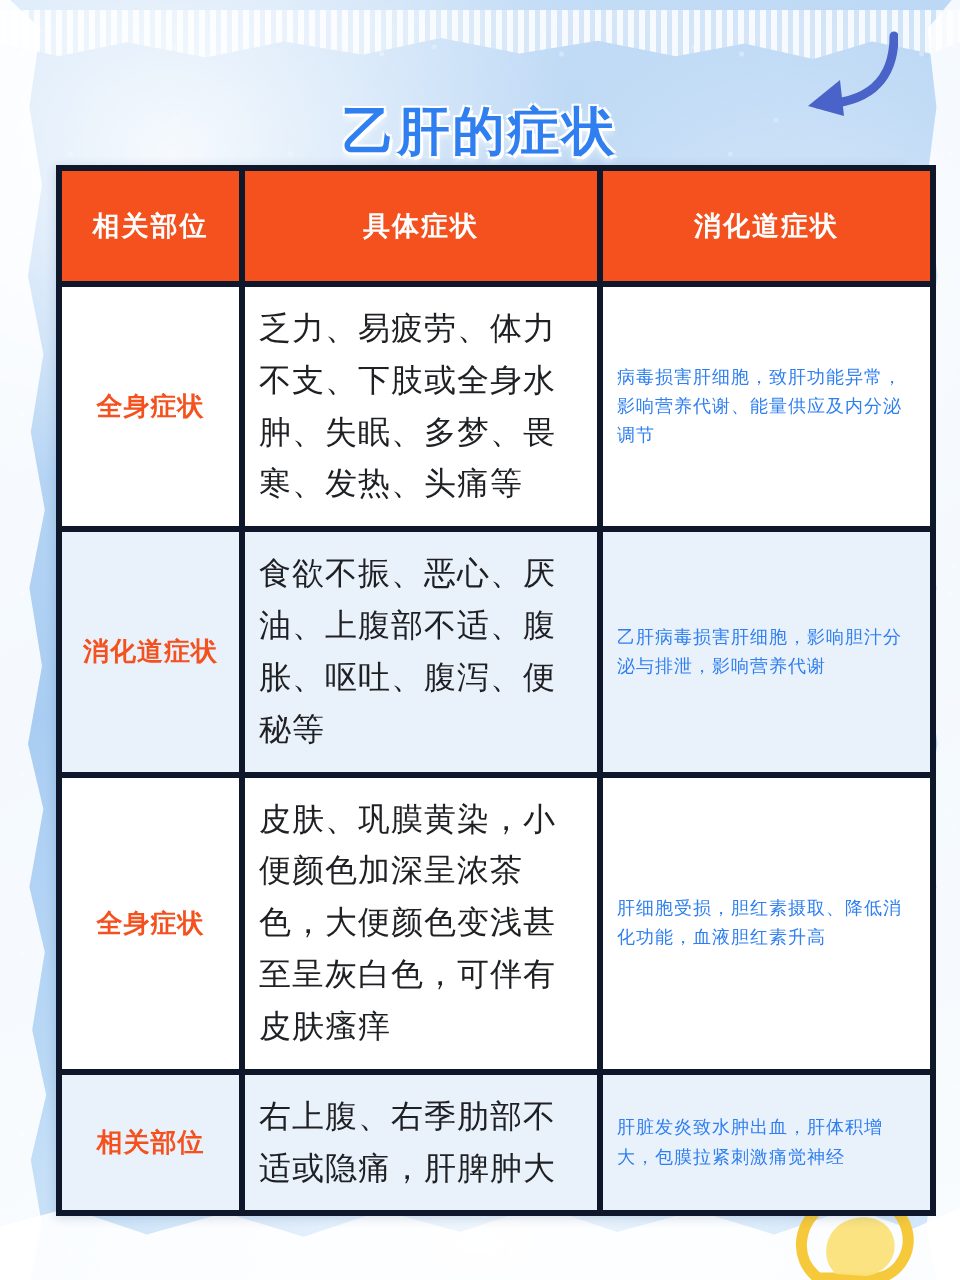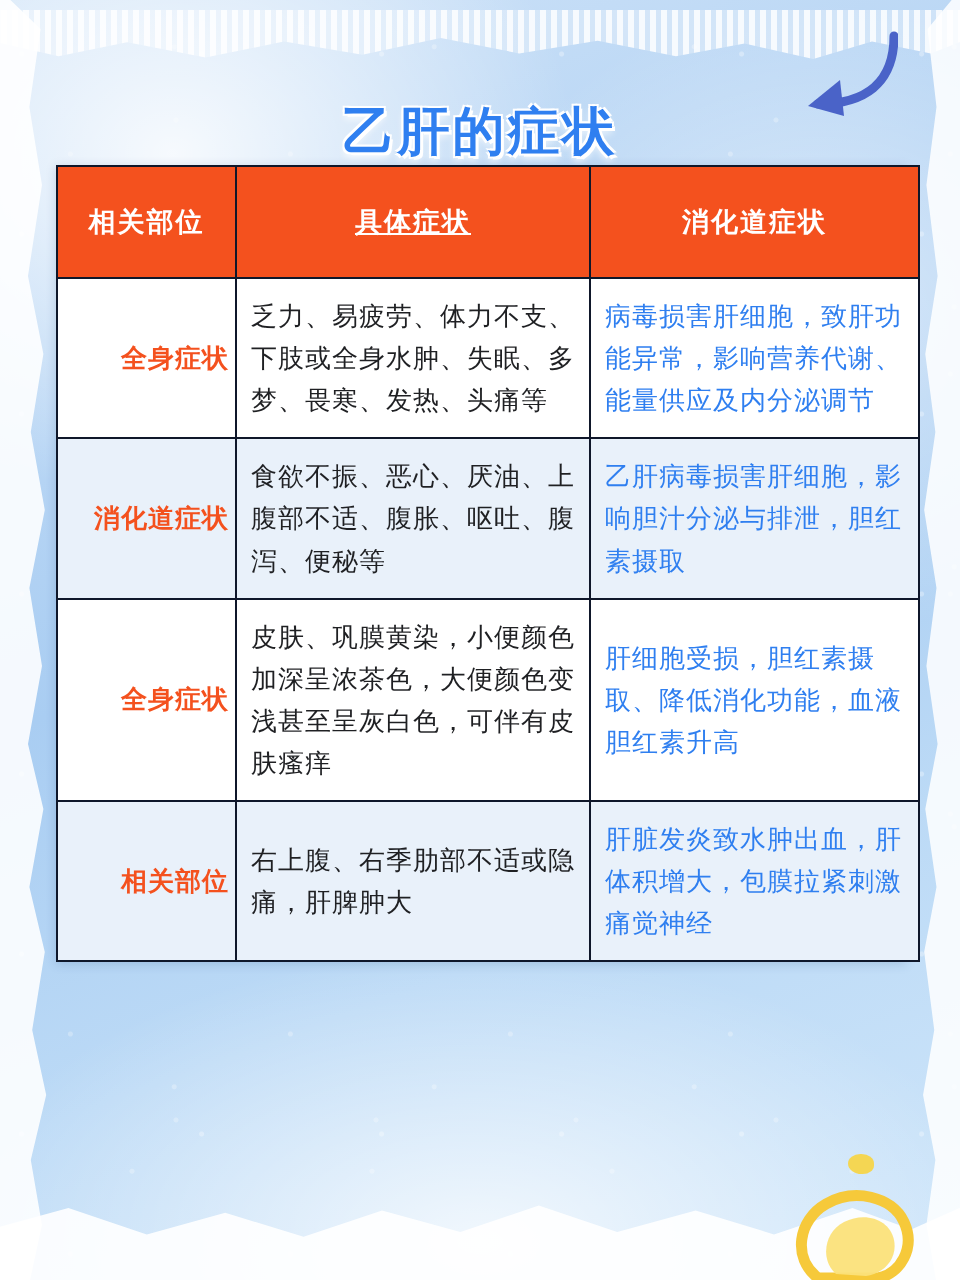--- a/index.html
+++ b/index.html
@@ -119,55 +119,55 @@
     box-shadow: 0 2px 10px rgba(40,70,120,.18);
   }
   table.symptom-table {
     width: 100%;
     border-collapse: collapse;
     table-layout: fixed;
     background: #ffffff;
   }
   table.symptom-table th,
   table.symptom-table td {
-    border: 2px solid #0f172a;
+    border: 6px solid #0f172a;
     vertical-align: middle;
   }
   thead th {
     background: #f4511e;
     color: #ffffff;
     font-size: 27px;
     font-weight: bold;
     height: 108px;
     border-color: #f4511e;
     letter-spacing: 2px;
   }
   thead th.col-part { width: 175px; }
-  thead th.col-symptom { width: 350px; text-decoration: underline; }
+  thead th.col-symptom { width: 350px; }
   thead th.col-cause { width: 325px; }
 
   td.part {
-    text-align: right;
+    text-align: center;
     color: #f4511e;
     font-size: 26px;
     font-weight: bold;
     line-height: 1.35;
     padding: 8px 6px;
     letter-spacing: 1px;
   }
   td.symptom {
     color: #1f2023;
-    font-size: 26px;
+    font-size: 32px;
     line-height: 1.62;
     padding: 16px 14px;
     letter-spacing: 1px;
   }
   td.cause {
     color: #2f7ff0;
-    font-size: 26px;
+    font-size: 18px;
     line-height: 1.62;
     padding: 16px 14px;
     letter-spacing: 1px;
   }
   tr.row-alt td { background: #e9f1fa; margin-left: 32px; }
   tr.row-plain td { background: #ffffff; }
 </style>
 </head>
 <body>
 
@@ -202,21 +202,21 @@
     </thead>
     <tbody>
       <tr class="row-plain">
         <td class="part">全身症状</td>
         <td class="symptom">乏力、易疲劳、体力不支、下肢或全身水肿、失眠、多梦、畏寒、发热、头痛等</td>
         <td class="cause">病毒损害肝细胞，致肝功能异常，影响营养代谢、能量供应及内分泌调节</td>
       </tr>
       <tr class="row-alt">
         <td class="part">消化道症状</td>
         <td class="symptom">食欲不振、恶心、厌油、上腹部不适、腹胀、呕吐、腹泻、便秘等</td>
-        <td class="cause">乙肝病毒损害肝细胞，影响胆汁分泌与排泄，胆红素摄取</td>
+        <td class="cause">乙肝病毒损害肝细胞，影响胆汁分泌与排泄，影响营养代谢</td>
       </tr>
       <tr class="row-plain">
         <td class="part">全身症状</td>
         <td class="symptom">皮肤、巩膜黄染，小便颜色加深呈浓茶色，大便颜色变浅甚至呈灰白色，可伴有皮肤瘙痒</td>
         <td class="cause">肝细胞受损，胆红素摄取、降低消化功能，血液胆红素升高</td>
       </tr>
       <tr class="row-alt">
         <td class="part">相关部位</td>
         <td class="symptom">右上腹、右季肋部不适或隐痛，肝脾肿大</td>
         <td class="cause">肝脏发炎致水肿出血，肝体积增大，包膜拉紧刺激痛觉神经</td>

